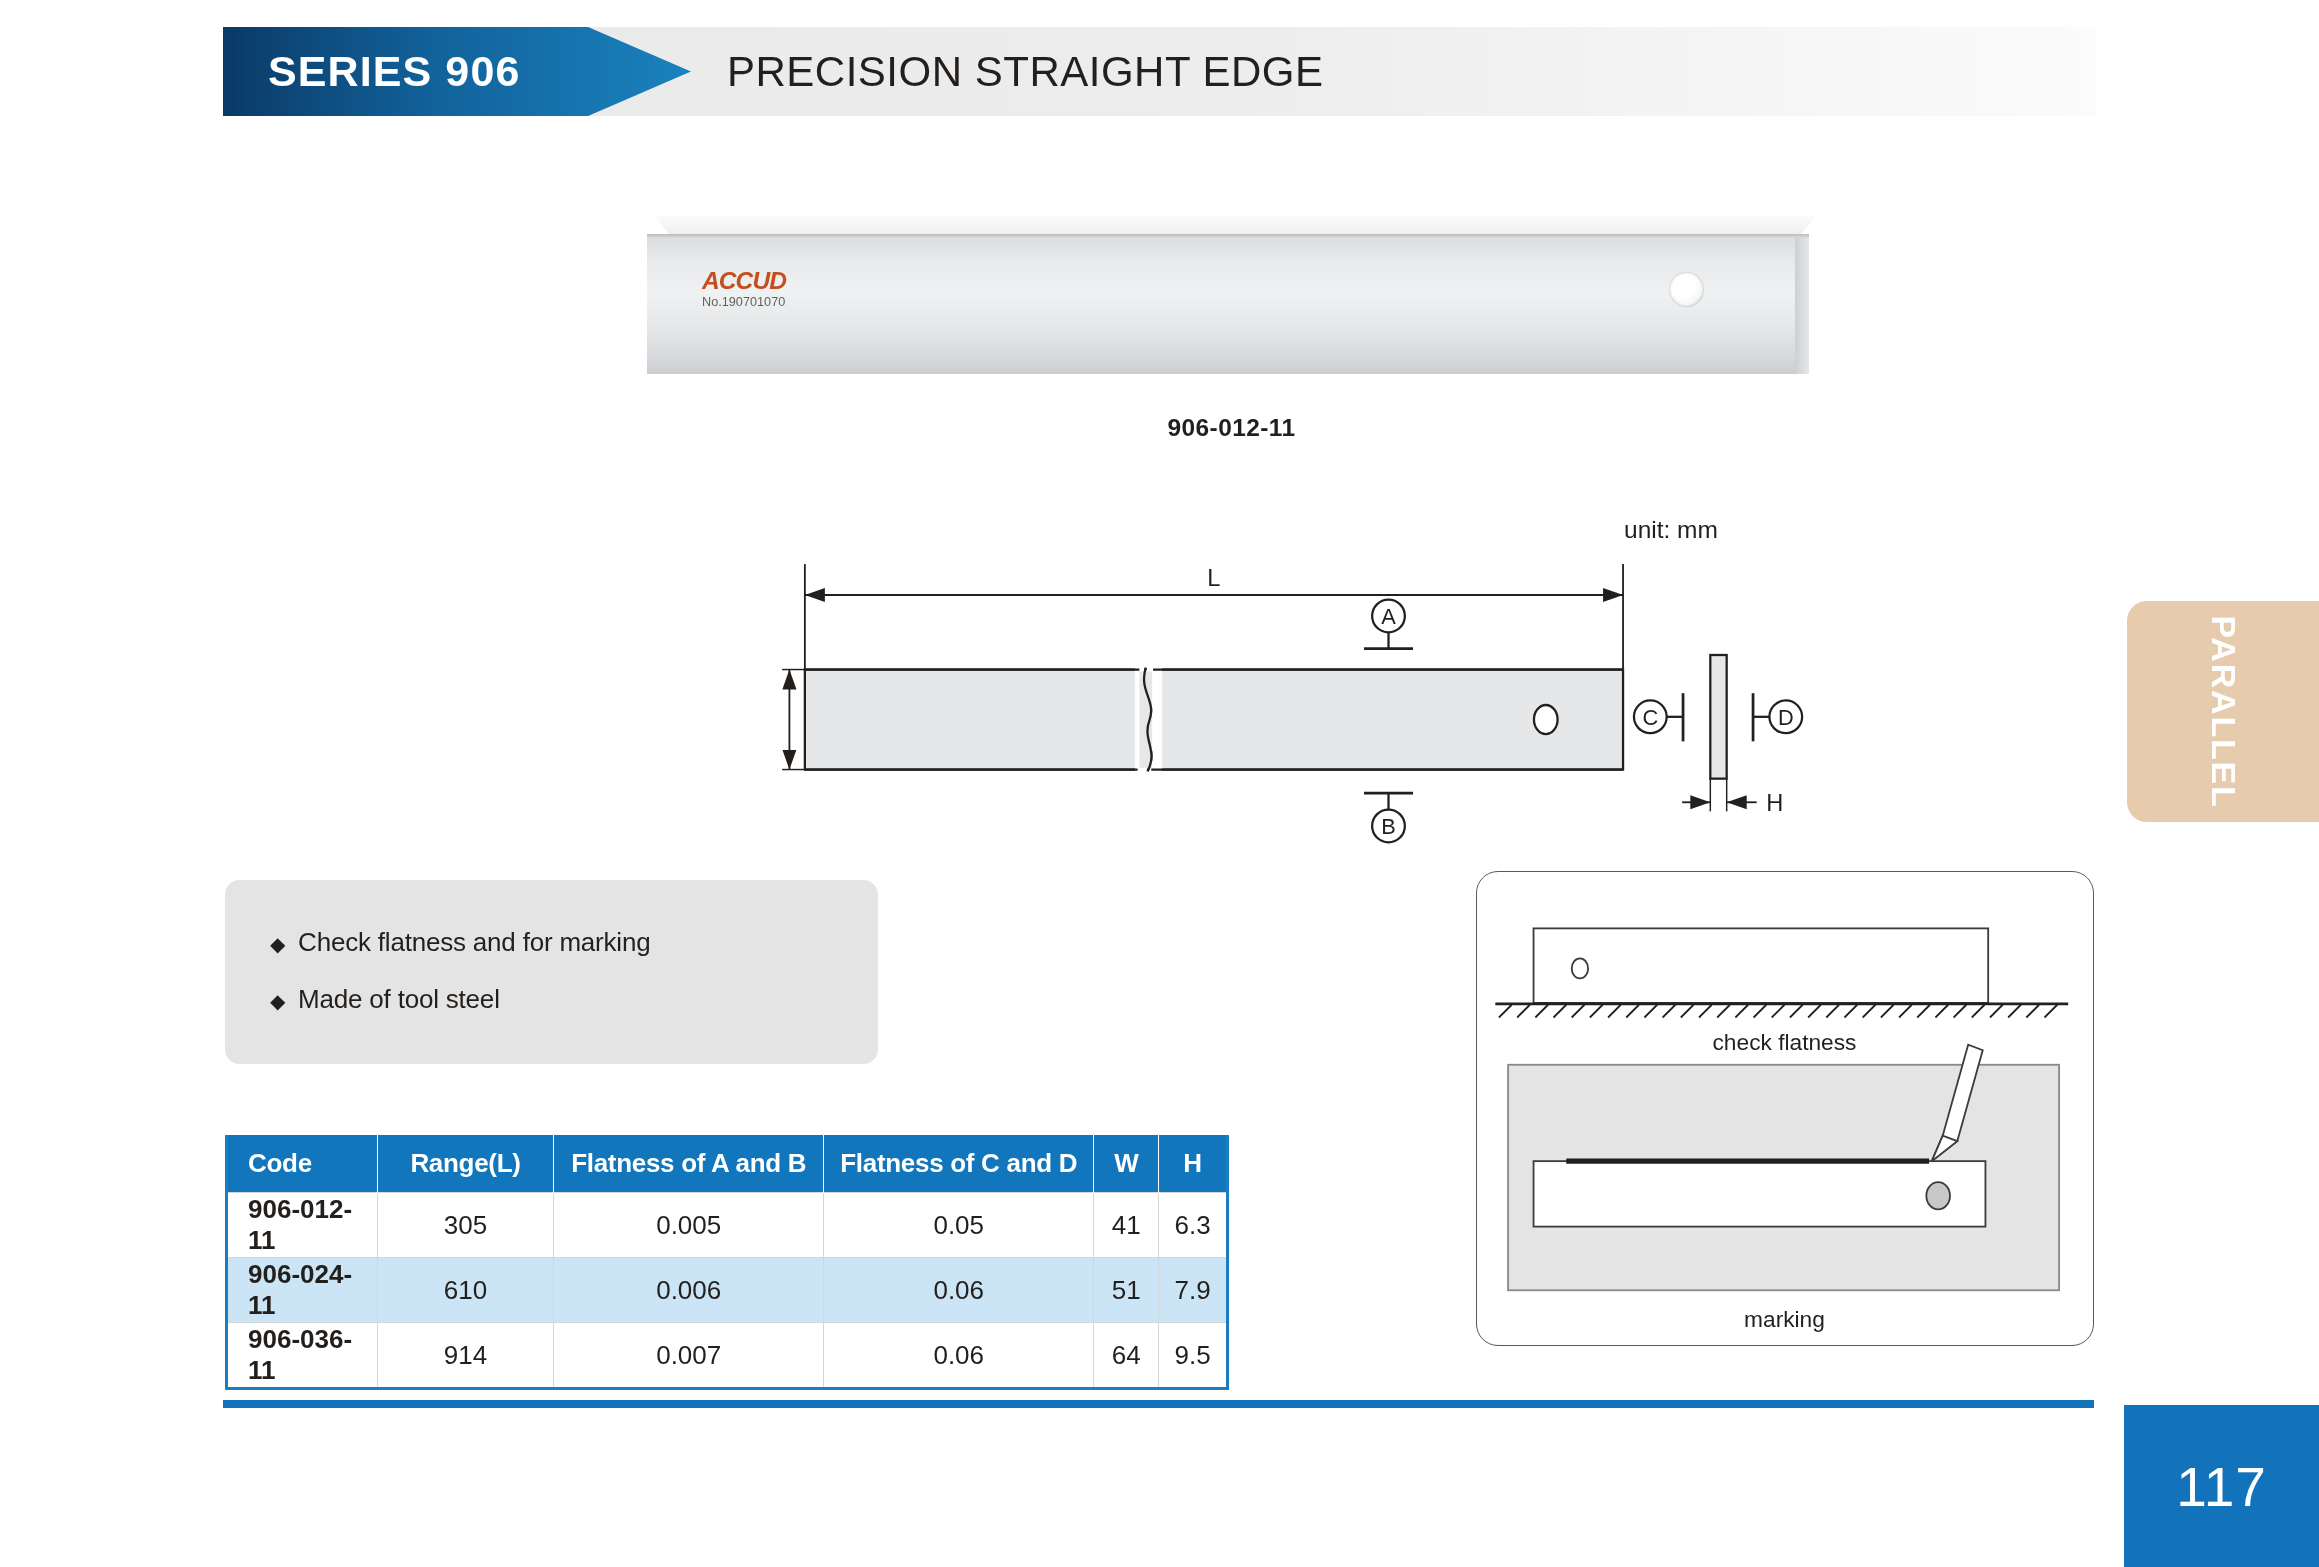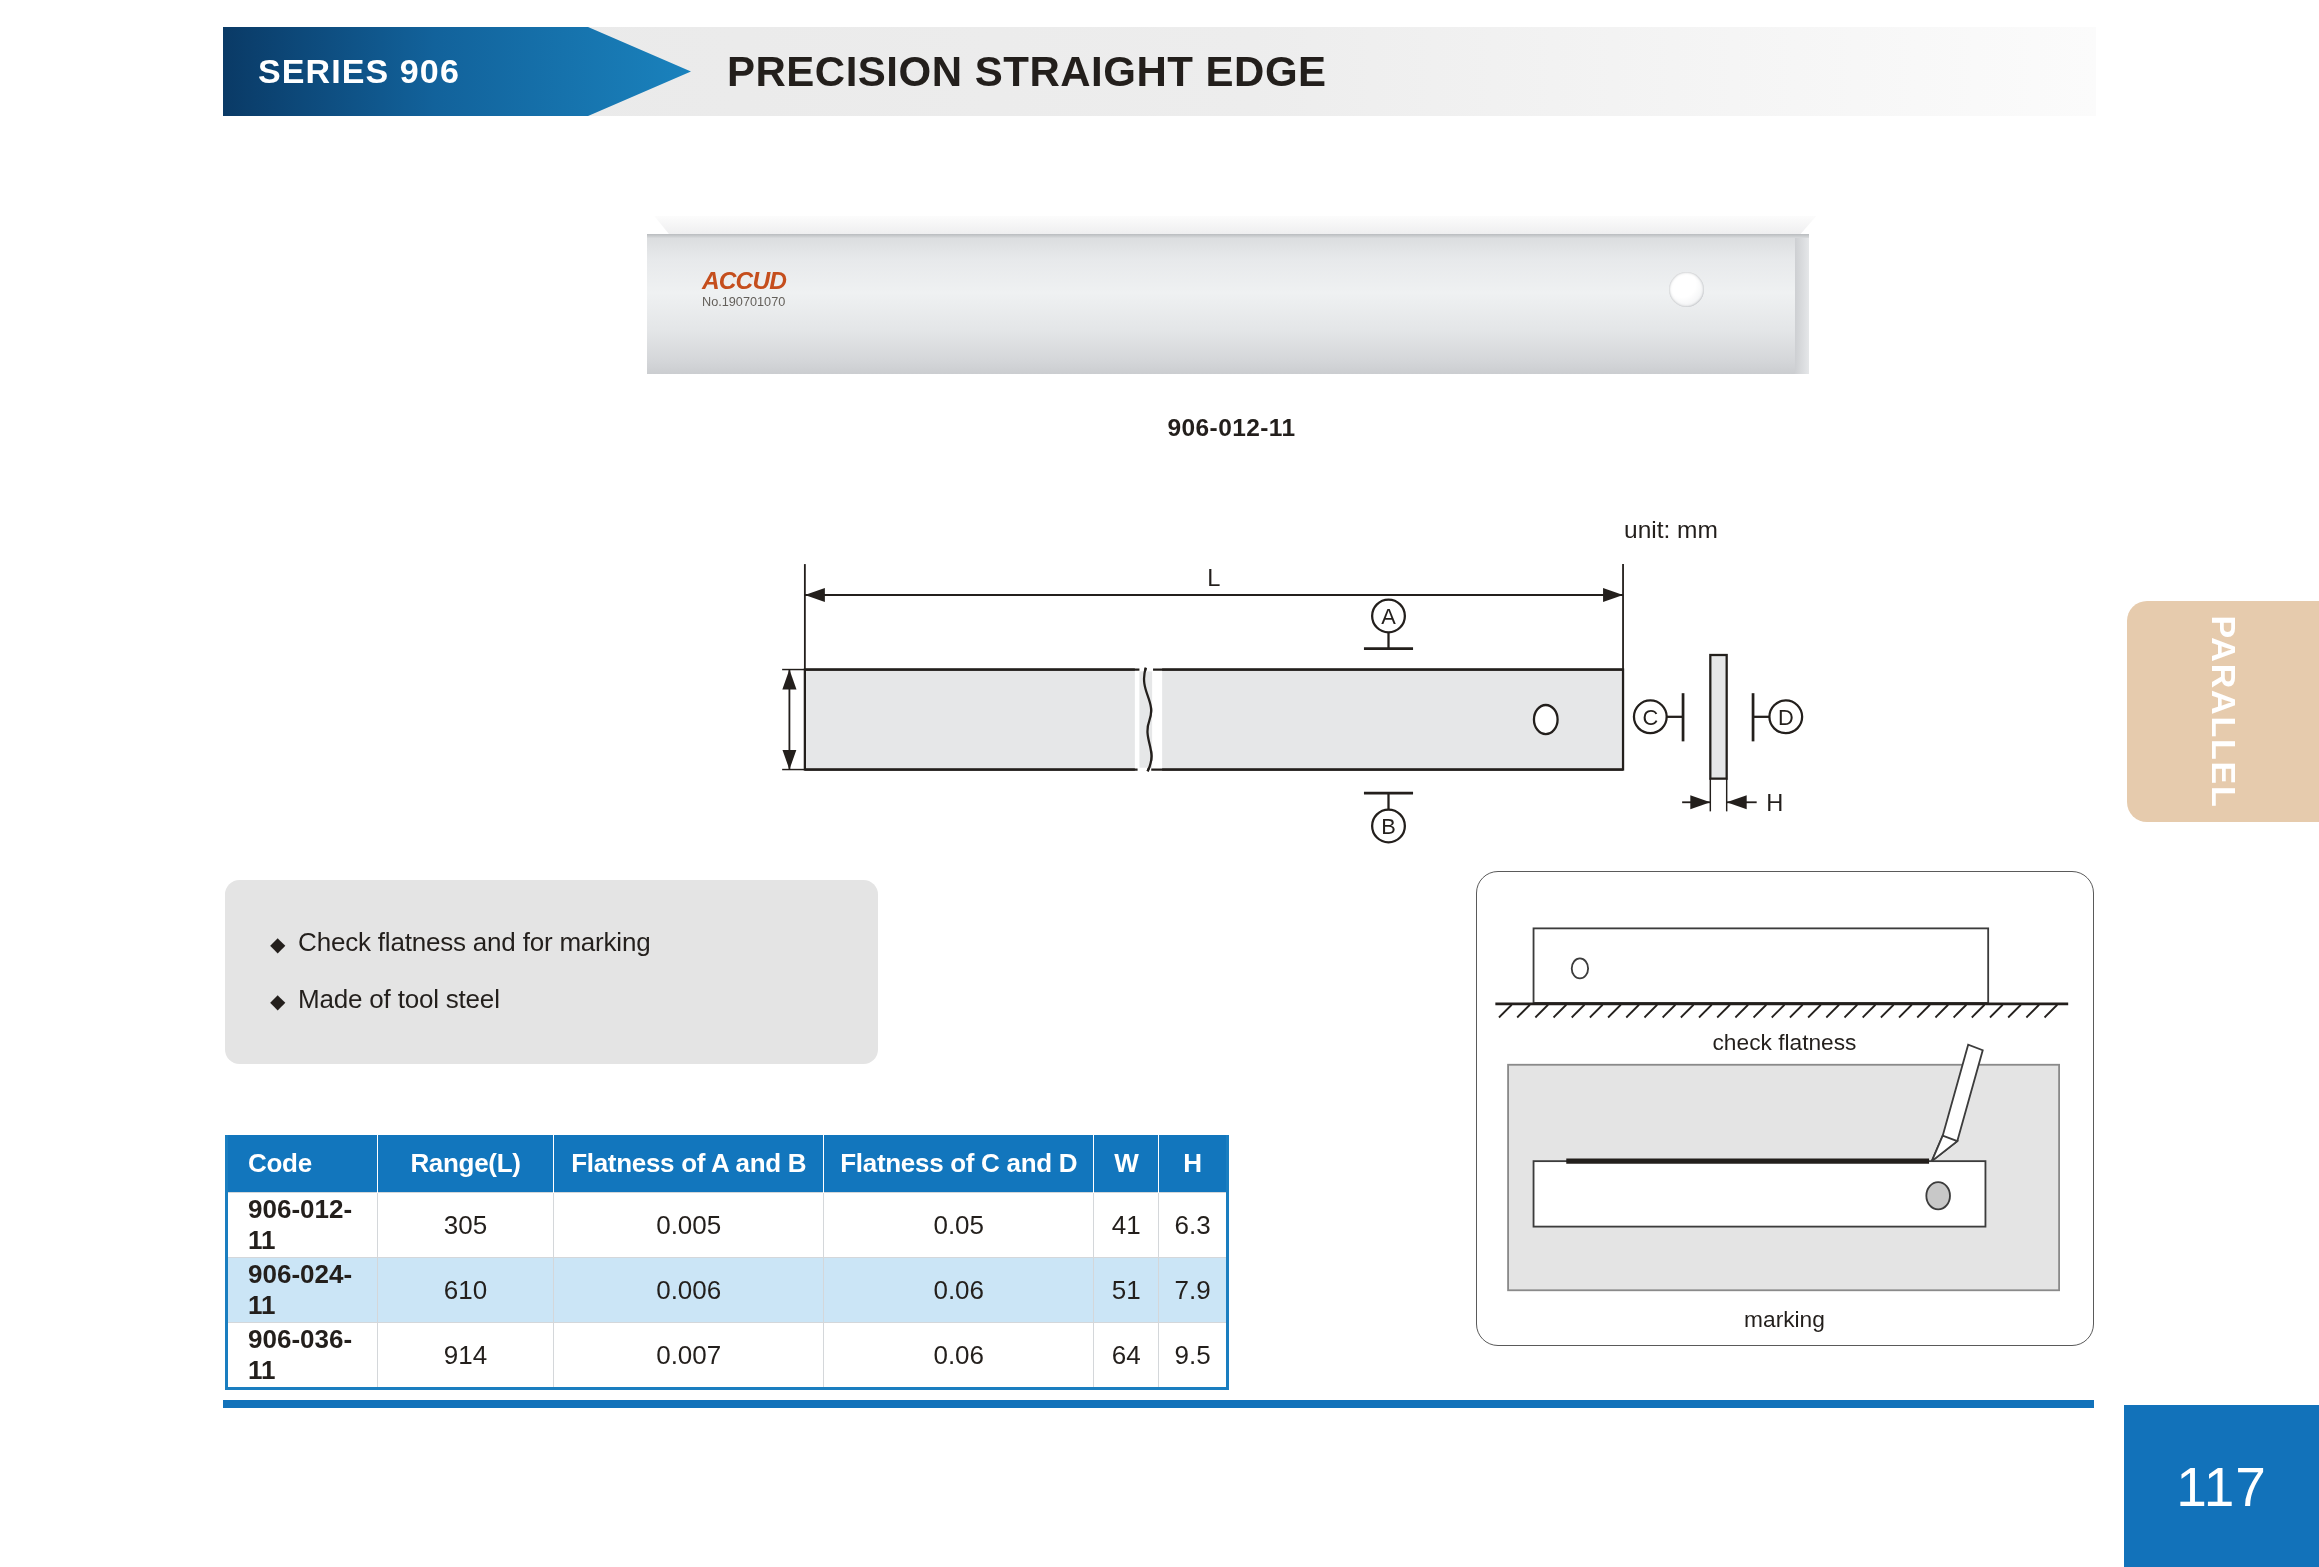--- a/index.html
+++ b/index.html
@@ -32,36 +32,36 @@
     width: 468px;
     height: 89px;
     background: linear-gradient(to right, #0a3a66 0%, #12629b 45%, #1a82bd 100%);
     -webkit-clip-path: polygon(0 0, 78% 0, 100% 50%, 78% 100%, 0 100%);
     clip-path: polygon(0 0, 78% 0, 100% 50%, 78% 100%, 0 100%);
     display: flex;
     align-items: center;
   }
   .header-series-text {
     color: #ffffff;
-    font-size: 34px;
+    font-size: 43px;
     font-weight: bold;
     letter-spacing: 1.1px;
-    padding-left: 35px;
+    padding-left: 45px;
     white-space: nowrap;
   }
   .header-title {
     position: absolute;
     left: 727px;
     top: 27px;
     height: 89px;
     display: flex;
     align-items: center;
     color: #231f1c;
     font-size: 42px;
-    font-weight: bold;
+    font-weight: normal;
     letter-spacing: 0.5px;
     white-space: nowrap;
   }
 
   
   .photo-wrap {
     position: absolute;
     left: 647px;
     top: 216px;
     width: 1169px;

